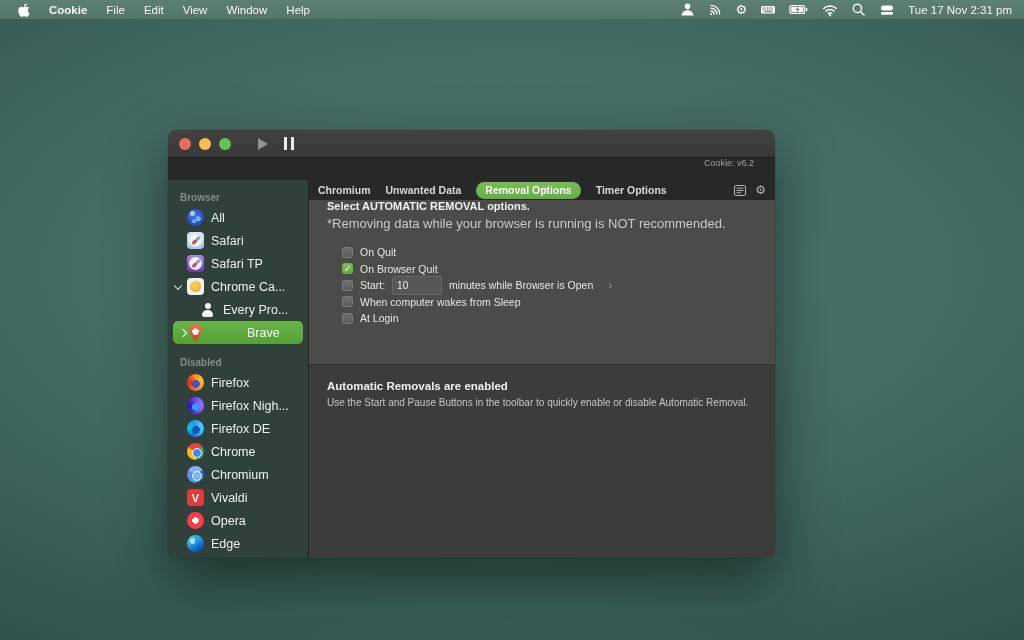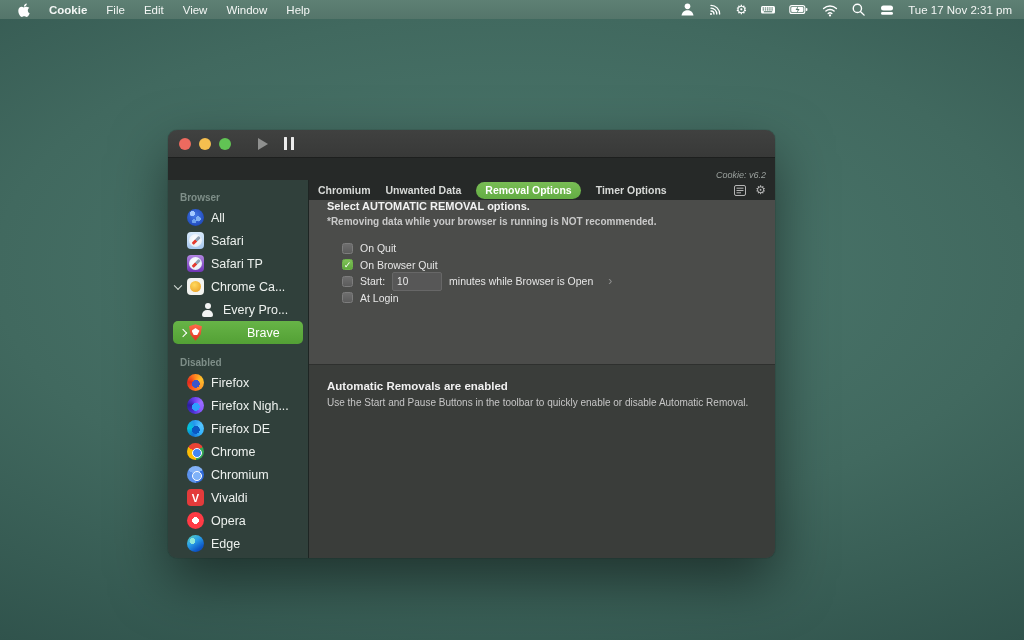--- a/index.html
+++ b/index.html
@@ -44,21 +44,21 @@
   .light.green { background:#61c454; }
   .play-btn {
     margin-left:27px; width:0; height:0;
     border-left:10px solid #8f908f; border-top:6px solid transparent; border-bottom:6px solid transparent;
   }
   .pause-btn { margin-left:16px; display:flex; gap:4px; }
   .pause-btn span { width:3px; height:13px; background:#ececec; border-radius:0.5px; }
 
   .version-strip {
     height:23px; background:#262928; border-top:1px solid #1d1f1e; flex:none;
-    display:flex; align-items:flex-end; justify-content:flex-end; padding-right:9px;font-style:italic;
+    display:flex; align-items:flex-start; justify-content:flex-end; padding-right:21px;
   }
   .version-text { color:#9aa09d; font-size:9px; }
 
   .win-body { flex:1; display:flex; min-height:0; }
 
   
   .sidebar {
     width:141px; flex:none; background:#30403b; border-right:1px solid #1e2523;
     padding-top:5px; overflow:hidden;
   }
@@ -141,21 +141,21 @@
   .tabbar {
     height:20px; flex:none; background:#262928; display:flex; align-items:center;
     gap:15px; padding:0 9px;
   }
   .tab { color:#d8dad8; font-size:10.5px; font-weight:bold; cursor:default; white-space:nowrap; }
   .tab.active { background:linear-gradient(#79bd55,#63ad43); color:#fff; border-radius:9px; padding:2.5px 9px; }
   .tabbar-icons { margin-left:auto; display:flex; align-items:center; gap:9px; }
 
   .panel { height:164px; flex:none; background:#4b4c4a; padding:0 18px 0; }
   .panel-heading { color:#f2f2f2; font-size:11px; font-weight:bold; }
-  .panel-subheading { color:#c9c9c9; font-size:10px; margin-top:4px;font-weight:bold; }
+  .panel-subheading { color:#c9c9c9; font-size:13px; margin-top:4px; }
   .options { margin:13px 0 0 15px; }
   .opt-row { display:flex; align-items:center; height:16.5px; gap:7px; font-size:10.5px; color:#e6e6e6; }
   .checkbox {
     width:11px; height:11px; flex:none; border-radius:2.5px;
     background:linear-gradient(#6e6e6e,#5c5c5c); border:1px solid #7d7d7d;
     display:flex; align-items:center; justify-content:center;
   }
   .checkbox.checked { background:linear-gradient(#7fc158,#5fa93c); border-color:#6fb54a;
     color:#fff; font-size:9px; font-weight:bold; font-family:"DejaVu Sans",sans-serif; }
   .num-field {
@@ -376,20 +376,24 @@
               </div>
               <div class="opt-row">
                 <span class="checkbox"></span>
                 <span class="opt-label">Start:</span>
                 <input class="num-field" value="10" style="">
                 <span class="opt-label">minutes while Browser is Open</span>
                 <span class="opt-chevron">›</span>
               </div>
               <div class="opt-row">
                 <span class="checkbox"></span>
+                <span class="opt-label">When computer wakes from Sleep</span>
+              </div>
+              <div class="opt-row">
+                <span class="checkbox"></span>
                 <span class="opt-label">At Login</span>
               </div>
             </div>
         </div>
 
         <div class="status-section">
           <div class="status-title">Automatic Removals are enabled</div>
           <div class="status-text">Use the Start and Pause Buttons in the toolbar to quickly enable or disable Automatic Removal.</div>
         </div>
       </div>

